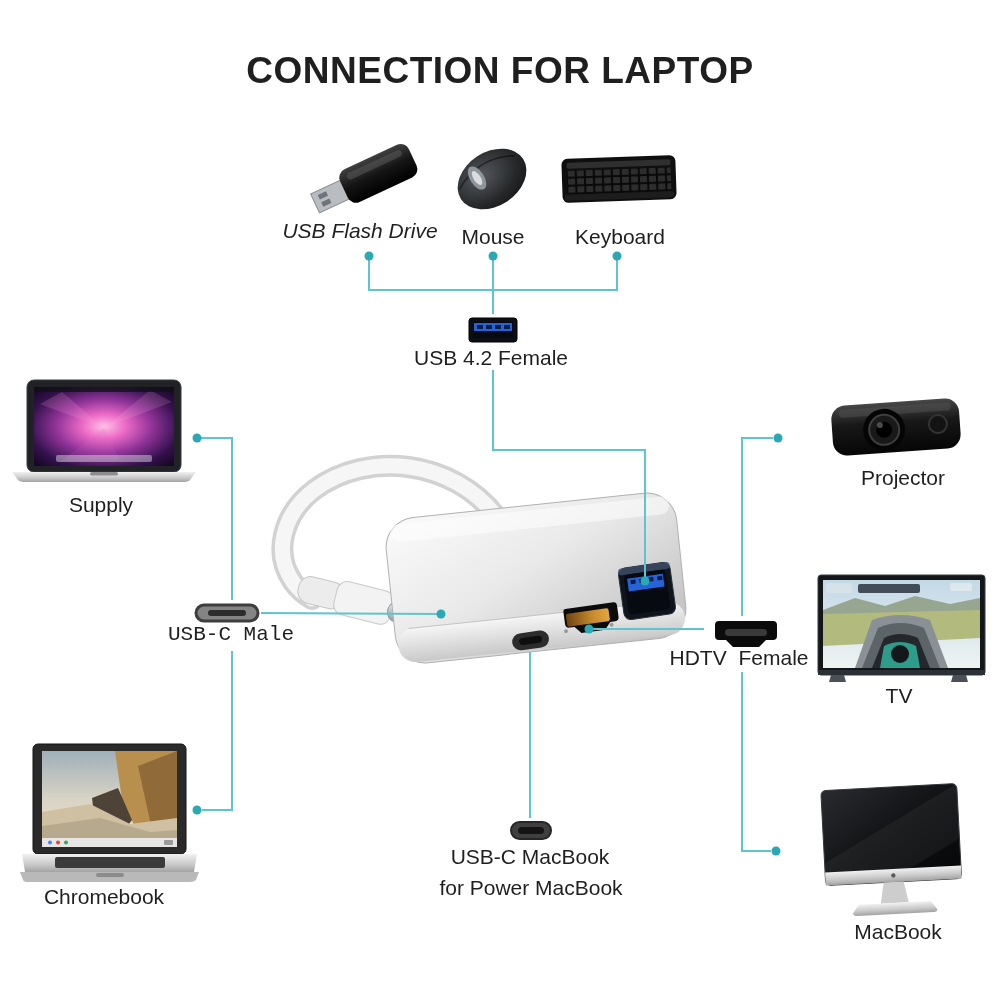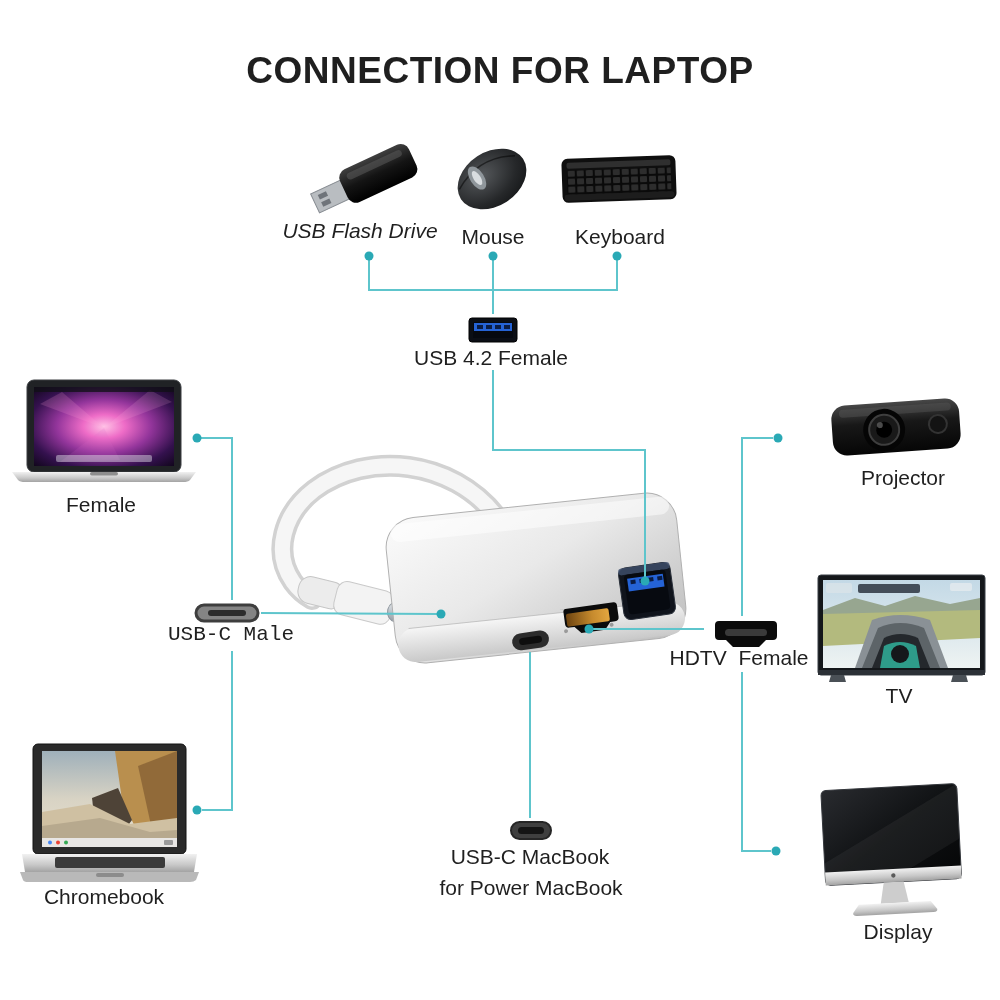--- a/index.html
+++ b/index.html
@@ -279,27 +279,27 @@
     </g>
   </svg>
 
   <div class="title">CONNECTION FOR LAPTOP</div>
 
   <div class="lbl" style="left:360px; top:219px;font-style:italic;">USB Flash Drive</div>
   <div class="lbl" style="left:493px; top:225px;">Mouse</div>
   <div class="lbl" style="left:620px; top:225px;">Keyboard</div>
 
   <div class="lbl" style="left:491px; top:346px;">USB 4.2 Female</div>
-  <div class="lbl" style="left:101px; top:493px;">Female</div>
+  <div class="lbl" style="left:101px; top:493px;">Supply</div>
   <div class="lbl" style="left:231px; top:623px;font-family:Liberation Mono, monospace;">USB-C Male</div>
   <div class="lbl wide" style="left:739px; top:646px;">HDTV Female</div>
 
   <div class="lbl" style="left:903px; top:466px;text-align:right;">Projector</div>
   <div class="lbl" style="left:899px; top:684px;">TV</div>
   <div class="lbl" style="left:104px; top:885px;">Chromebook</div>
 
   <div>
     <div class="lbl" style="left:530px; top:845px;">USB-C MacBook</div>
     <div class="lbl" style="left:531px; top:876px;">for Power MacBook</div>
   </div>
 
-  <div class="lbl" style="left:898px; top:920px;">Display</div>
+  <div class="lbl" style="left:898px; top:920px;">MacBook</div>
 </div>
 
 </body></html>

